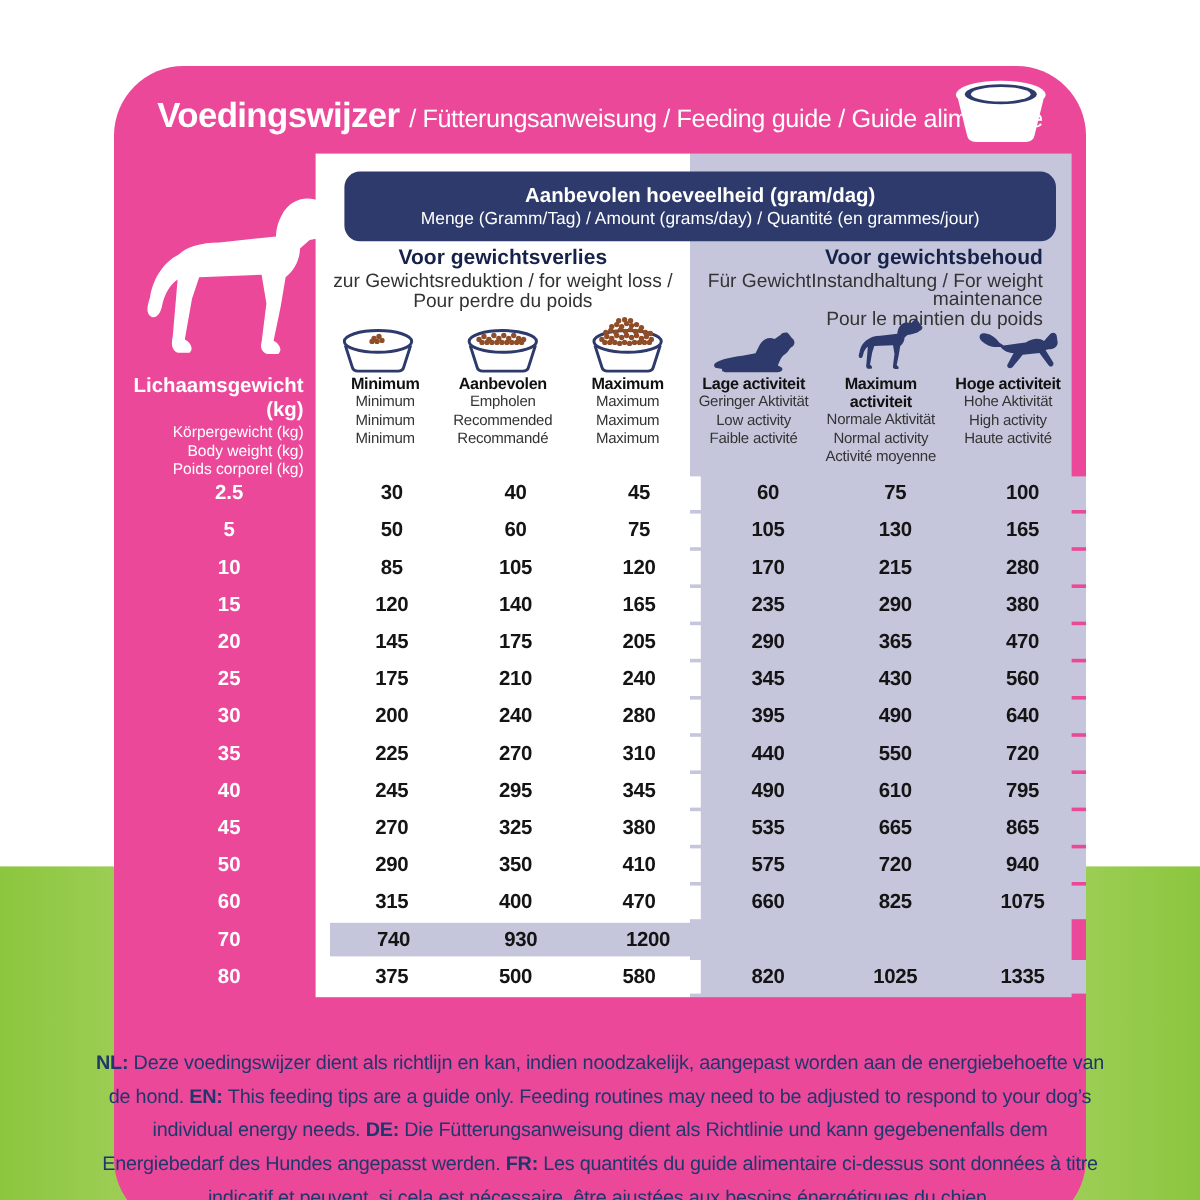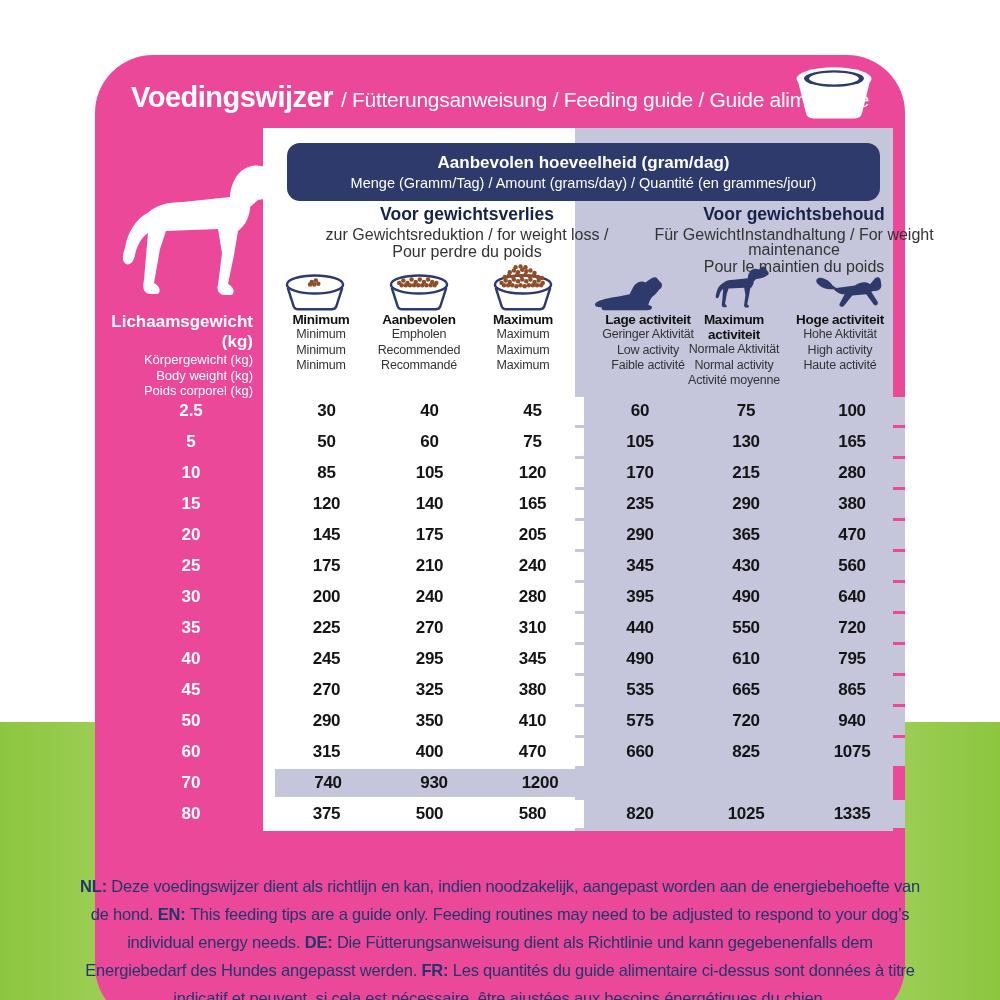--- a/index.html
+++ b/index.html
@@ -36,23 +36,23 @@
   
   .amount-box {
     position:absolute; left:192px; top:88px; width:593px; height:58px;
     background:#2d3a6b; border-radius:13px; color:#fff; text-align:center;
     display:flex; flex-direction:column; justify-content:center; gap:2px;
   }
   .amount-line1 { font-size:17px; font-weight:bold; }
   .amount-line2 { font-size:14.5px; font-weight:400; }
 
   
-  .section { position:absolute; top:149px; text-align:center; color:#1c2a55;margin-left:48px; }
+  .section { position:absolute; top:149px; text-align:center; color:#1c2a55; }
   .section.loss  { left:168px; width:312px; }
-  .section.maint { left:492px; width:318px; }
+  .section.maint { left:456px; width:318px;text-align:right; }
   .section-title { font-size:17.5px; font-weight:bold; color:#16224a; }
   .section-sub   { font-size:16px; color:#333333; line-height:15px; margin-top:2px; }
 
   
   .icon-abs { position:absolute; }
   .bowl-food { width:66px; height:52px; }
   .dog-small { width:76px; height:48px; }
 
   
   .colstack { position:absolute; top:257px; text-align:center; }
@@ -267,21 +267,21 @@
     <div class="ln">Empholen</div>
     <div class="ln">Recommended</div>
     <div class="ln">Recommandé</div>
   </div>
   <div class="colstack" style="left:376px;width:104px;">
     <div class="l1">Maximum</div>
     <div class="ln">Maximum</div>
     <div class="ln">Maximum</div>
     <div class="ln">Maximum</div>
   </div>
-  <div class="colstack" style="left:480px;width:106px;margin-left:20px;">
+  <div class="colstack" style="left:480px;width:106px;">
     <div class="l1">Lage activiteit</div>
     <div class="ln">Geringer Aktivität</div>
     <div class="ln">Low activity</div>
     <div class="ln">Faible activité</div>
   </div>
   <div class="colstack" style="left:586px;width:106px;">
     <div class="l1">Maximum activiteit</div>
     <div class="ln">Normale Aktivität</div>
     <div class="ln">Normal activity</div>
     <div class="ln">Activité moyenne</div>

